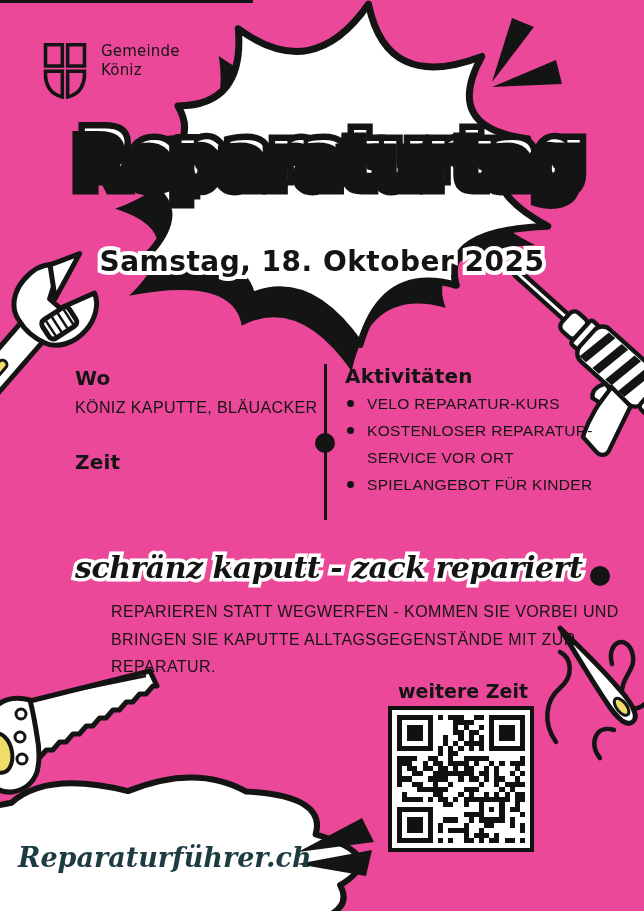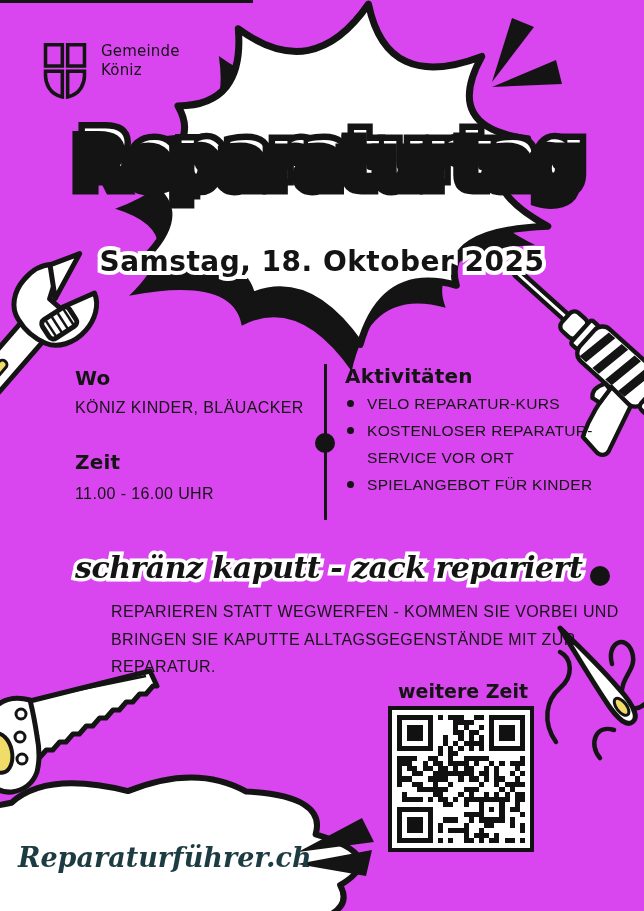--- a/index.html
+++ b/index.html
@@ -1,16 +1,16 @@
 <!DOCTYPE html>
 <html><head>
 <meta charset="utf-8">
 <style>
   html,body{margin:0;padding:0;background:#888;}
-  .poster{position:relative;width:644px;height:911px;overflow:hidden;background:#d946ef;
+  .poster{position:relative;width:644px;height:911px;overflow:hidden;background:#ec4899;
           font-family:"Liberation Sans",sans-serif;color:#141414;}
   svg.deco{position:absolute;inset:0;z-index:1;pointer-events:none;}
   .txt{position:absolute;z-index:2;}
 
   
   .logo{left:40px;top:42px;display:flex;gap:11px;align-items:flex-start;}
   .logo-text{font-size:15px;line-height:19px;letter-spacing:.2px;font-family:"DejaVu Sans",sans-serif;}
   .logo-text .b{font-weight:normal;}
 
   
@@ -147,25 +147,24 @@
     <span class="title-shadow">Reparaturtag</span>
     <span class="title-stroke">Reparaturtag</span>
     <span class="title-fill">Reparaturtag</span>
   </div>
   <div class="txt subtitle-wrap stack">
     <span class="sub-stroke">Samstag, 18. Oktober 2025</span>
     <span class="sub-fill">Samstag, 18. Oktober 2025</span>
   </div>
 
   <div class="txt h2 wo-label">Wo</div>
-  <div class="txt val wo-value">KÖNIZ KINDER, BLÄUACKER</div>
+  <div class="txt val wo-value">KÖNIZ KAPUTTE, BLÄUACKER</div>
   <div class="wo-line"></div>
   <div class="dot dot1"></div>
   <div class="txt h2 zeit-label">Zeit</div>
-  <div class="txt val zeit-value">11.00 - 16.00 UHR</div>
   <div class="vline"></div>
   <div class="txt h2 akt-label">Aktivitäten</div>
   <ul class="txt akt-list" id="akt-list">
       <li>VELO REPARATUR-KURS</li>
       <li>KOSTENLOSER REPARATUR-SERVICE VOR ORT</li>
       <li>SPIELANGEBOT FÜR KINDER</li>
     </ul>
 
   <div class="txt tag-row">
     <div class="tagline stack">

